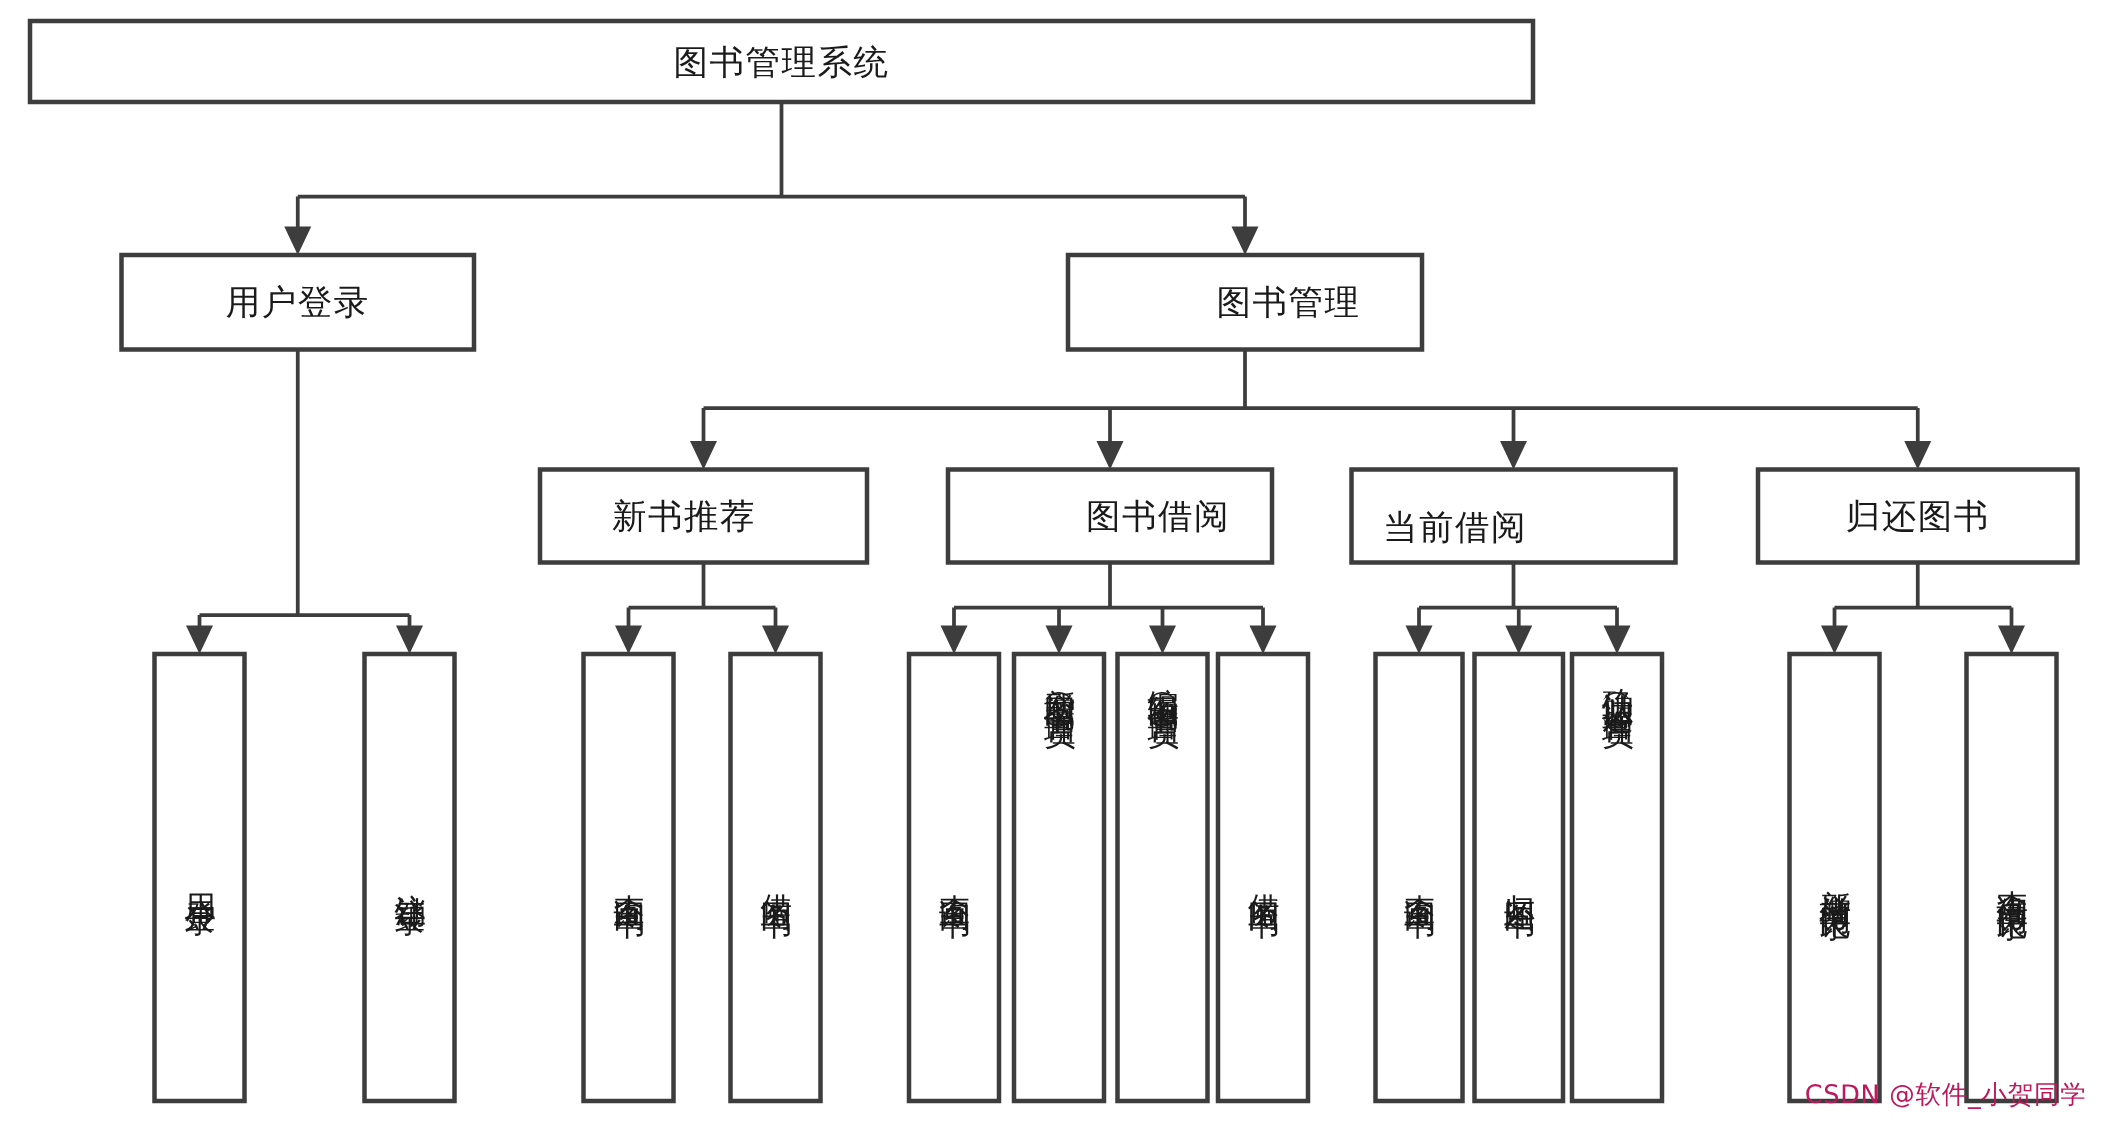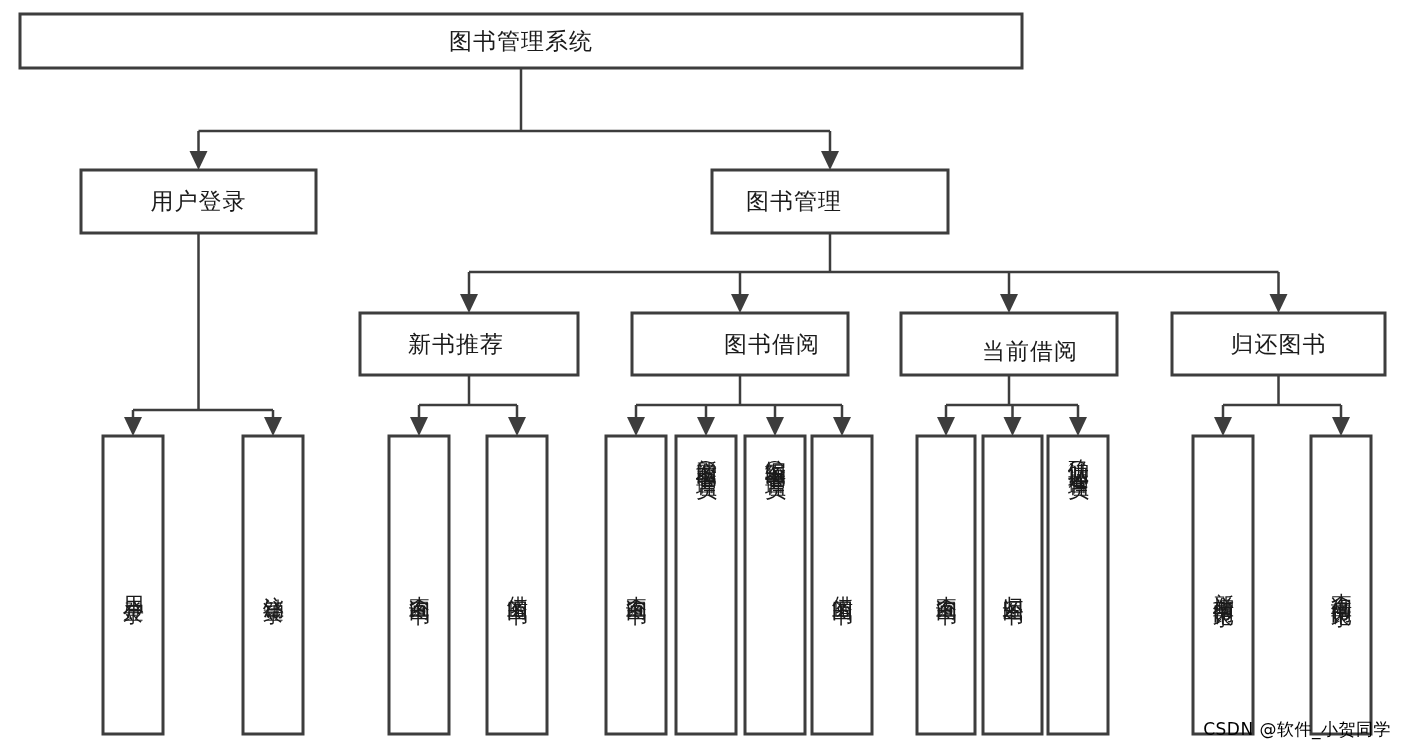--- a/index.html
+++ b/index.html
@@ -3,21 +3,21 @@
 <meta charset="utf-8">
 <style>
   html,body{margin:0;padding:0;background:#ffffff;}
   body{font-family:"Liberation Sans","DejaVu Sans",sans-serif;}
   #stage{position:relative;width:1405px;height:747px;background:#fff;overflow:hidden;}
   svg{position:absolute;left:0;top:0;}
   .node-rect{fill:#ffffff;stroke:#3d3d3d;stroke-width:3;}
   .edge{stroke:#3d3d3d;stroke-width:2.5;fill:none;}
   .arrow-head{fill:#3d3d3d;stroke:none;}
   .watermark{position:absolute;right:14px;bottom:6px;font-family:"DejaVu Sans","Liberation Sans",sans-serif;
-             font-size:17px;color:#000000;letter-spacing:.5px;white-space:nowrap;}
+             font-size:17px;color:#be185d;letter-spacing:.5px;white-space:nowrap;}
   .vbox{position:absolute;display:flex;align-items:flex-start;justify-content:center;
         box-sizing:border-box;pointer-events:none;}
   .vtext{writing-mode:vertical-rl;text-orientation:upright;font-family:"DejaVu Sans","Liberation Sans",sans-serif;
          font-size:21px;color:#1a1a1a;line-height:1.0;letter-spacing:3px;text-align:center;white-space:nowrap;}
   .hbox{position:absolute;display:flex;align-items:center;justify-content:center;box-sizing:border-box;pointer-events:none;}
   .htext{font-family:"DejaVu Sans","Liberation Sans",sans-serif;font-size:23px;color:#1a1a1a;letter-spacing:1px;white-space:nowrap;}
 </style>
 </head>
 <body>
 
@@ -136,30 +136,30 @@
       <line x1="1341" y1="405" x2="1341" y2="419" class="edge"></line>
       <path d="M 1332 417 L 1350 417 L 1341 436 Z" class="arrow-head"></path>
     </svg>
   <div id="labels">
       <div class="hbox" style="left: 20px; top: 14px; width: 1002px; height: 54px;">
         <div class="htext">图书管理系统</div>
       </div>
       <div class="hbox" style="left: 81px; top: 170px; width: 235px; height: 63px;">
         <div class="htext">用户登录</div>
       </div>
-      <div class="hbox" style="left: 676px; top: 170px; width: 236px; height: 63px;">
+      <div class="hbox" style="left: 741px; top: 170px; width: 236px; height: 63px;">
         <div class="htext">图书管理</div>
       </div>
       <div class="hbox" style="left: 360px; top: 313px; width: 192px; height: 62px;">
         <div class="htext">新书推荐</div>
       </div>
       <div class="hbox" style="left: 632px; top: 313px; width: 216px; height: 62px; margin-left: 32px;">
         <div class="htext">图书借阅</div>
       </div>
-      <div class="hbox" style="left: 922px; top: 313px; width: 216px; height: 76px;">
+      <div class="hbox" style="left: 862px; top: 313px; width: 216px; height: 76px;">
         <div class="htext">当前借阅</div>
       </div>
       <div class="hbox" style="left: 1172px; top: 313px; width: 213px; height: 62px;">
         <div class="htext">归还图书</div>
       </div>
       <div class="vbox" style="left: 103px; top: 442px; width: 60px; height: 286px; align-items: center;">
         <div class="vtext">用户登录</div>
       </div>
       <div class="vbox" style="left: 243px; top: 442px; width: 60px; height: 286px; align-items: center;">
         <div class="vtext">注销登录</div>

